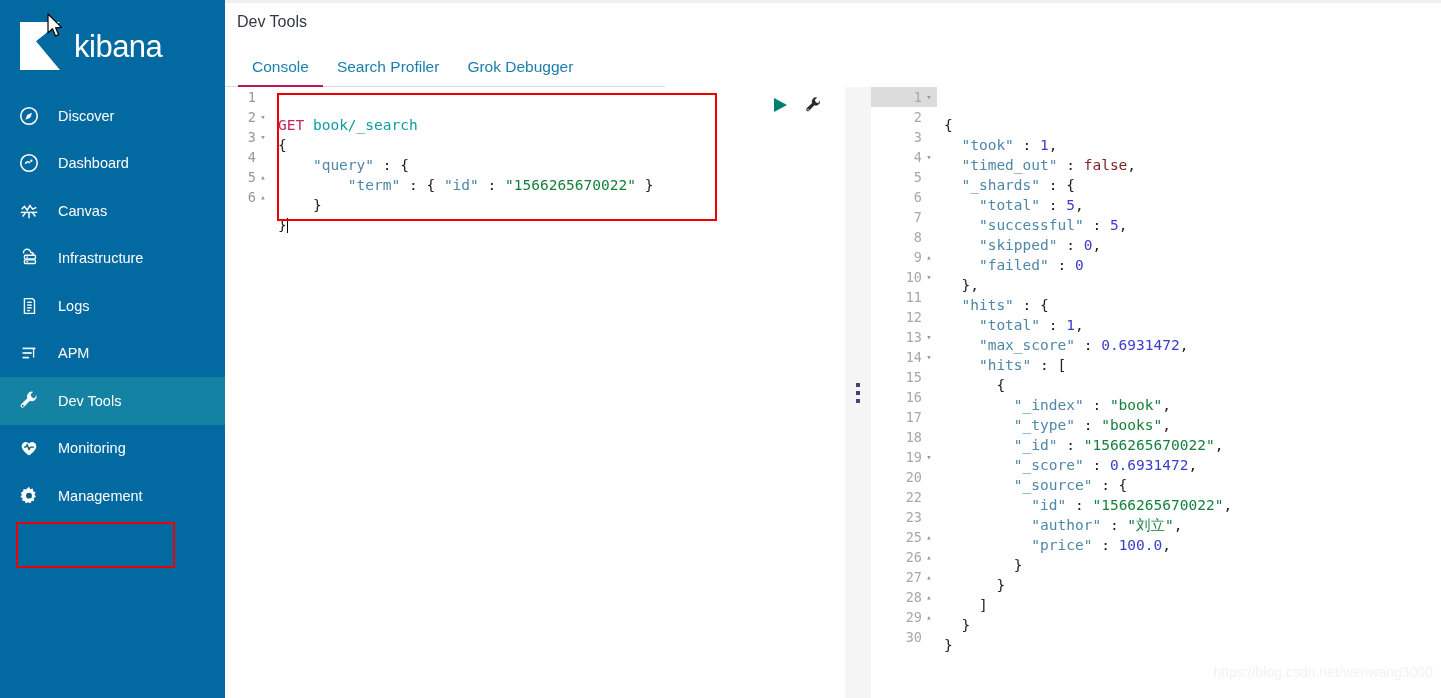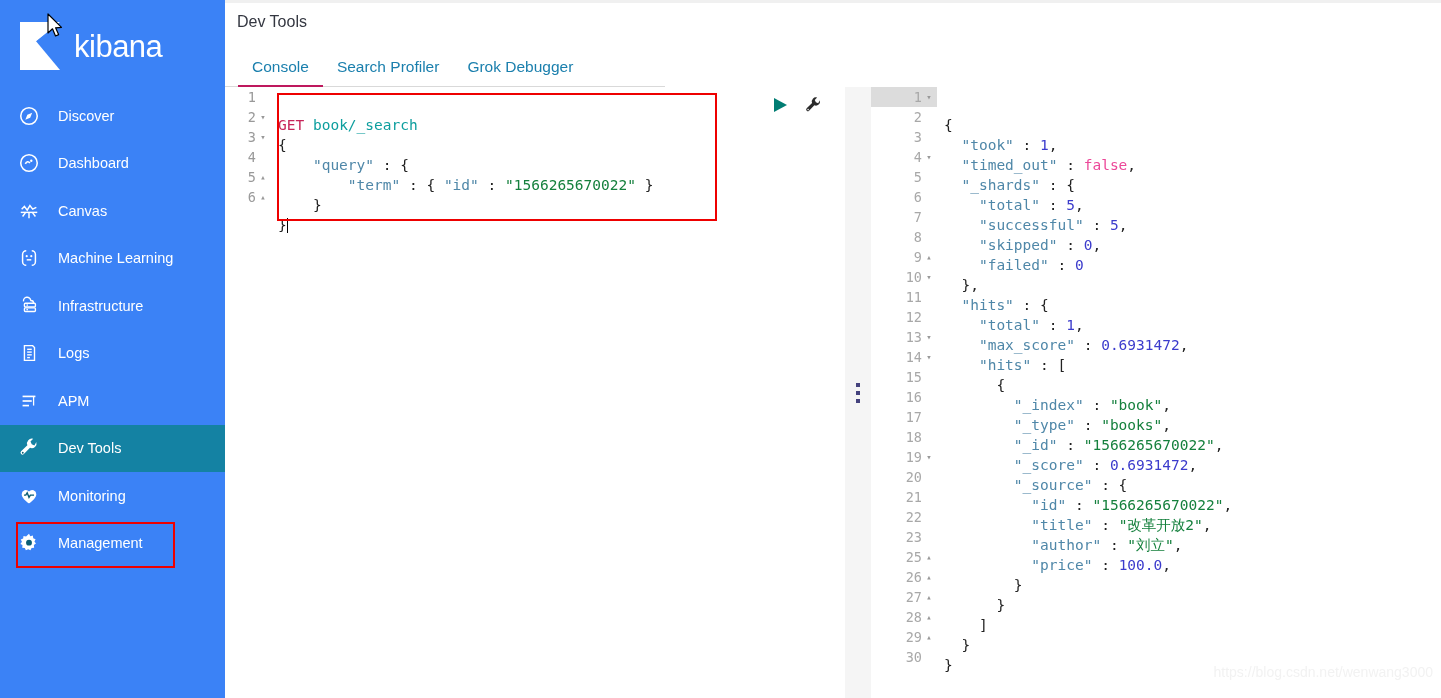--- a/index.html
+++ b/index.html
@@ -7,21 +7,21 @@
     width: 1441px; height: 698px;
     overflow: hidden;
     background: #ffffff;
     font-family: "Liberation Sans", "DejaVu Sans", sans-serif;
   }
   #app { position: relative; width: 1441px; height: 698px; display: flex; }
 
   
   .sidebar {
     width: 225px; height: 698px;
-    background: #3b82f6;
+    background: #0369a1;
     flex: 0 0 225px;
     position: relative;
     padding-top: 0;
   }
   .brand {
     height: 92px;
     display: flex; align-items: center;
     padding-left: 14px;
     gap: 8px;
   }
@@ -164,21 +164,21 @@
   .right-editor .code { background: #ffffff; border-left: 1px solid #e3e3e3; }
   .right-editor .row.active .gutter { background: #dcdcdc; }
   .right-editor .row.active .code { background: #dcdcdc; }
 
   
   .t-method { color: #c7255a; }
   .t-url    { color: #0d9e9e; }
   .t-key    { color: #4f87a8; }
   .t-str    { color: #15803d; }
   .t-num    { color: #3b3bcc; }
-  .t-bool   { color: #ec4899; }
+  .t-bool   { color: #7f1d1d; }
   .t-punct  { color: #222222; }
 
   .caret {
     display: inline-block; width: 1px; height: 15px;
     background: #000; vertical-align: -3px;
   }
 
   
   .run-tools {
     position: absolute; right: 22px; top: 8px;
@@ -257,31 +257,20 @@
         <span class="nav-icon">
           <svg width="22" height="22" viewBox="0 0 24 24" stroke="#fff" fill="none" stroke-width="1.6">
             <path d="M4 10l3-3 3 4 3-5 3 4 4-2"></path>
             <line x1="3" y1="13.5" x2="21" y2="13.5"></line>
             <path d="M12 14v3M8 14l-3 4M16 14l3 4M12 17v3"></path>
           </svg>
         </span>
         <span class="nav-label">Canvas</span>
       </div>
 
-      <div class="nav-item">
-        <span class="nav-icon">
-          <svg width="22" height="22" viewBox="0 0 24 24" stroke="#fff" fill="none" stroke-width="1.6">
-            <path d="M9 4a4 4 0 0 0-4 4v8a4 4 0 0 0 4 4M15 4a4 4 0 0 1 4 4v8a4 4 0 0 1-4 4"></path>
-            <circle cx="9.5" cy="10" r="1.2" fill="#fff" stroke="none"></circle>
-            <circle cx="14.5" cy="10" r="1.2" fill="#fff" stroke="none"></circle>
-            <path d="M9.5 14h5"></path>
-          </svg>
-        </span>
-        <span class="nav-label">Machine Learning</span>
-      </div>
 
       <div class="nav-item">
         <span class="nav-icon">
           <svg width="22" height="22" viewBox="0 0 24 24" stroke="#fff" fill="none" stroke-width="1.5">
             <path d="M6 7a4 4 0 0 1 8-1 3 3 0 0 1 3 3"></path>
             <rect x="7" y="9" width="12" height="4" rx="1"></rect>
             <rect x="7" y="14" width="12" height="4" rx="1"></rect>
             <circle cx="10" cy="11" r="0.9" fill="#fff" stroke="none"></circle>
             <circle cx="10" cy="16" r="0.9" fill="#fff" stroke="none"></circle>
           </svg>
@@ -582,27 +571,20 @@
             </div>
             <div class="row">
               <div class="gutter">
                 <span>20</span>
                 <span class="fold"></span>
               </div>
               <div class="code"><span class="t-punct">          </span><span class="t-key">"id"</span><span class="t-punct"> : </span><span class="t-str">"1566265670022"</span><span class="t-punct">,</span></div>
             </div>
             <div class="row">
               <div class="gutter">
-                <span>21</span>
-                <span class="fold"></span>
-              </div>
-              <div class="code"><span class="t-punct">          </span><span class="t-key">"title"</span><span class="t-punct"> : </span><span class="t-str">"改革开放2"</span><span class="t-punct">,</span></div>
-            </div>
-            <div class="row">
-              <div class="gutter">
                 <span>22</span>
                 <span class="fold"></span>
               </div>
               <div class="code"><span class="t-punct">          </span><span class="t-key">"author"</span><span class="t-punct"> : </span><span class="t-str">"刘立"</span><span class="t-punct">,</span></div>
             </div>
             <div class="row">
               <div class="gutter">
                 <span>23</span>
                 <span class="fold"></span>
               </div>

